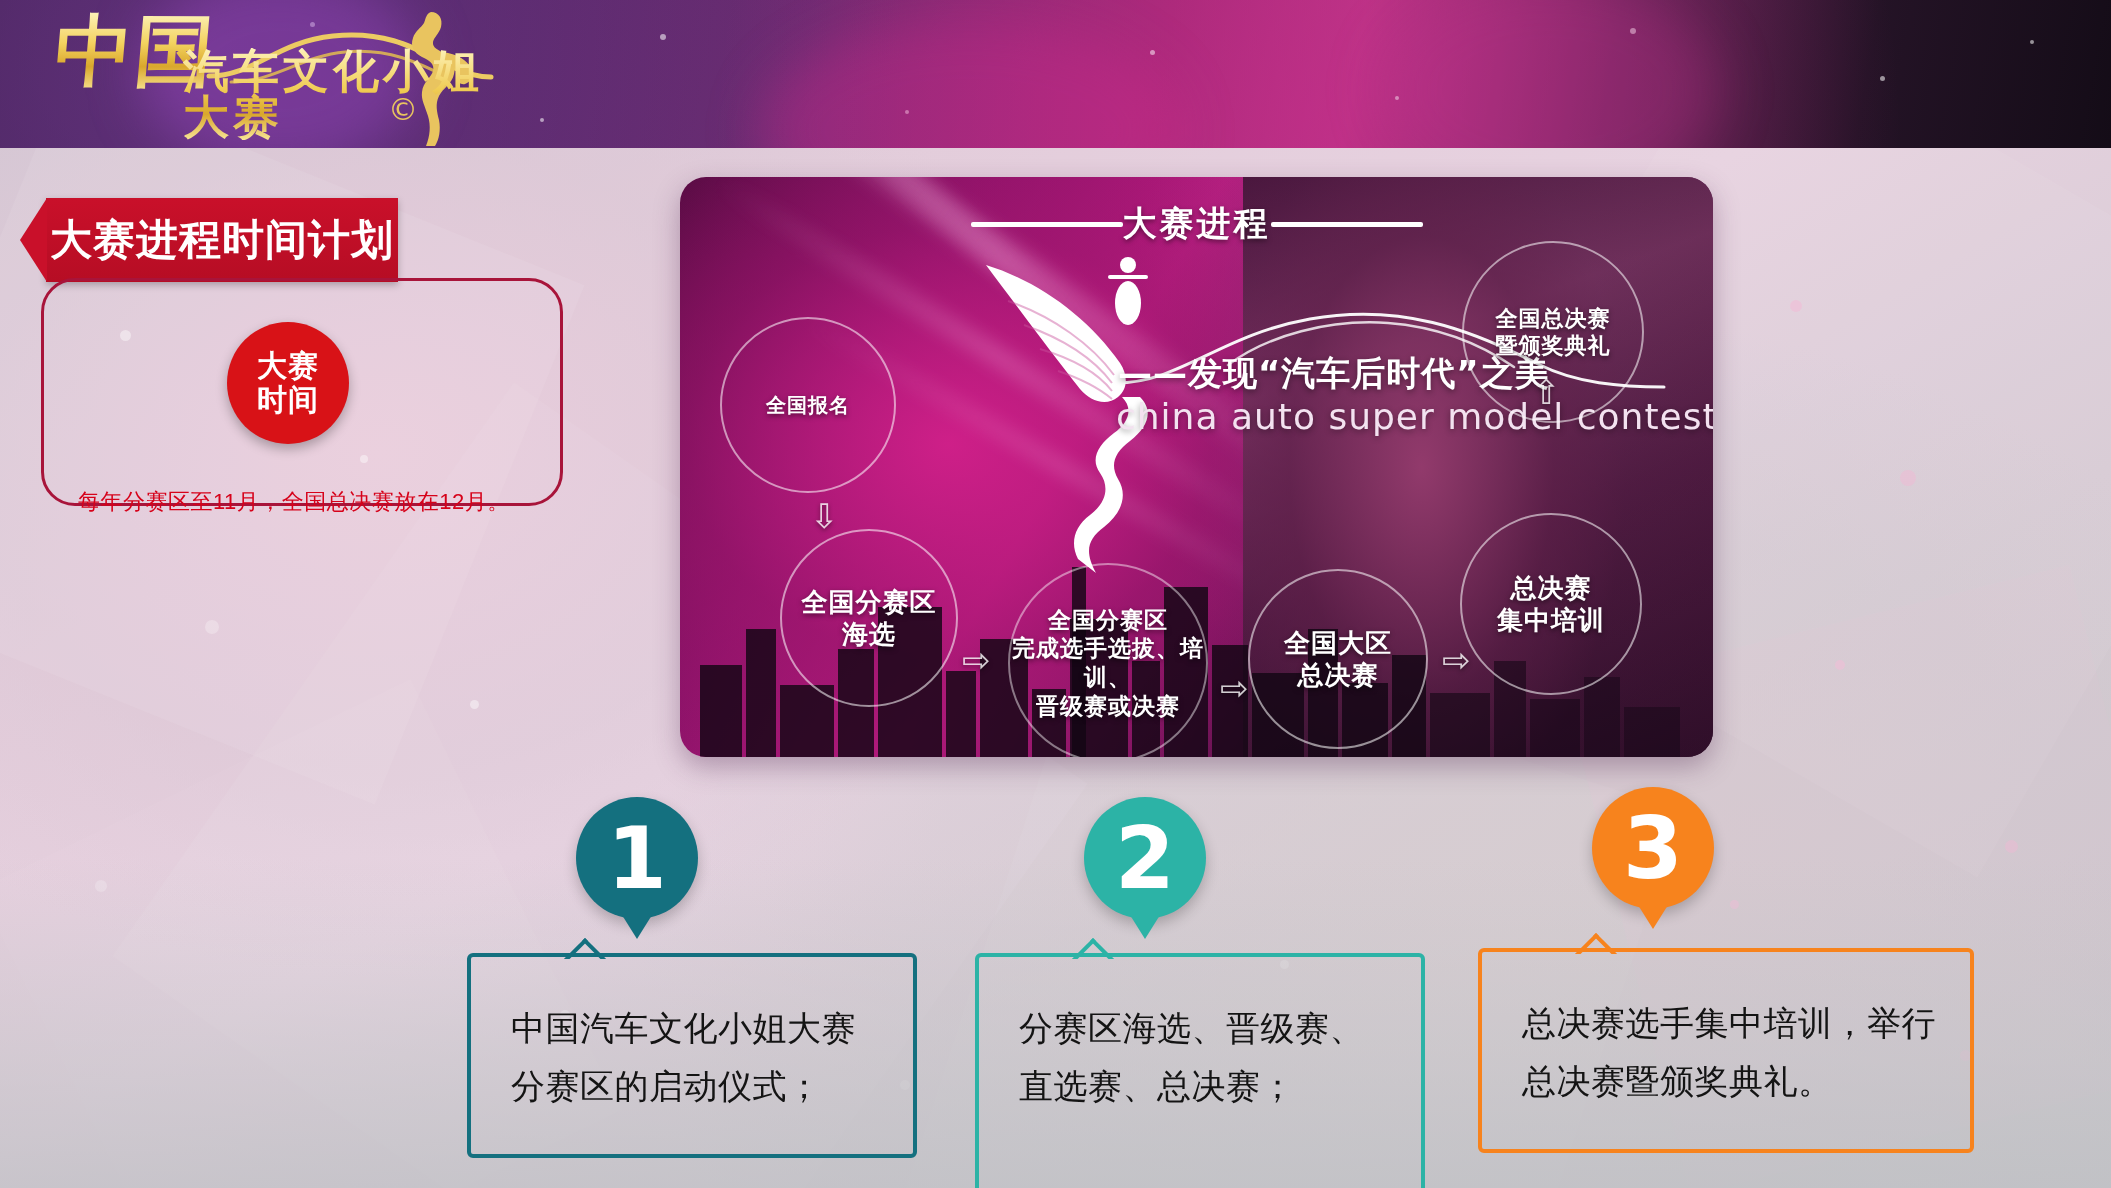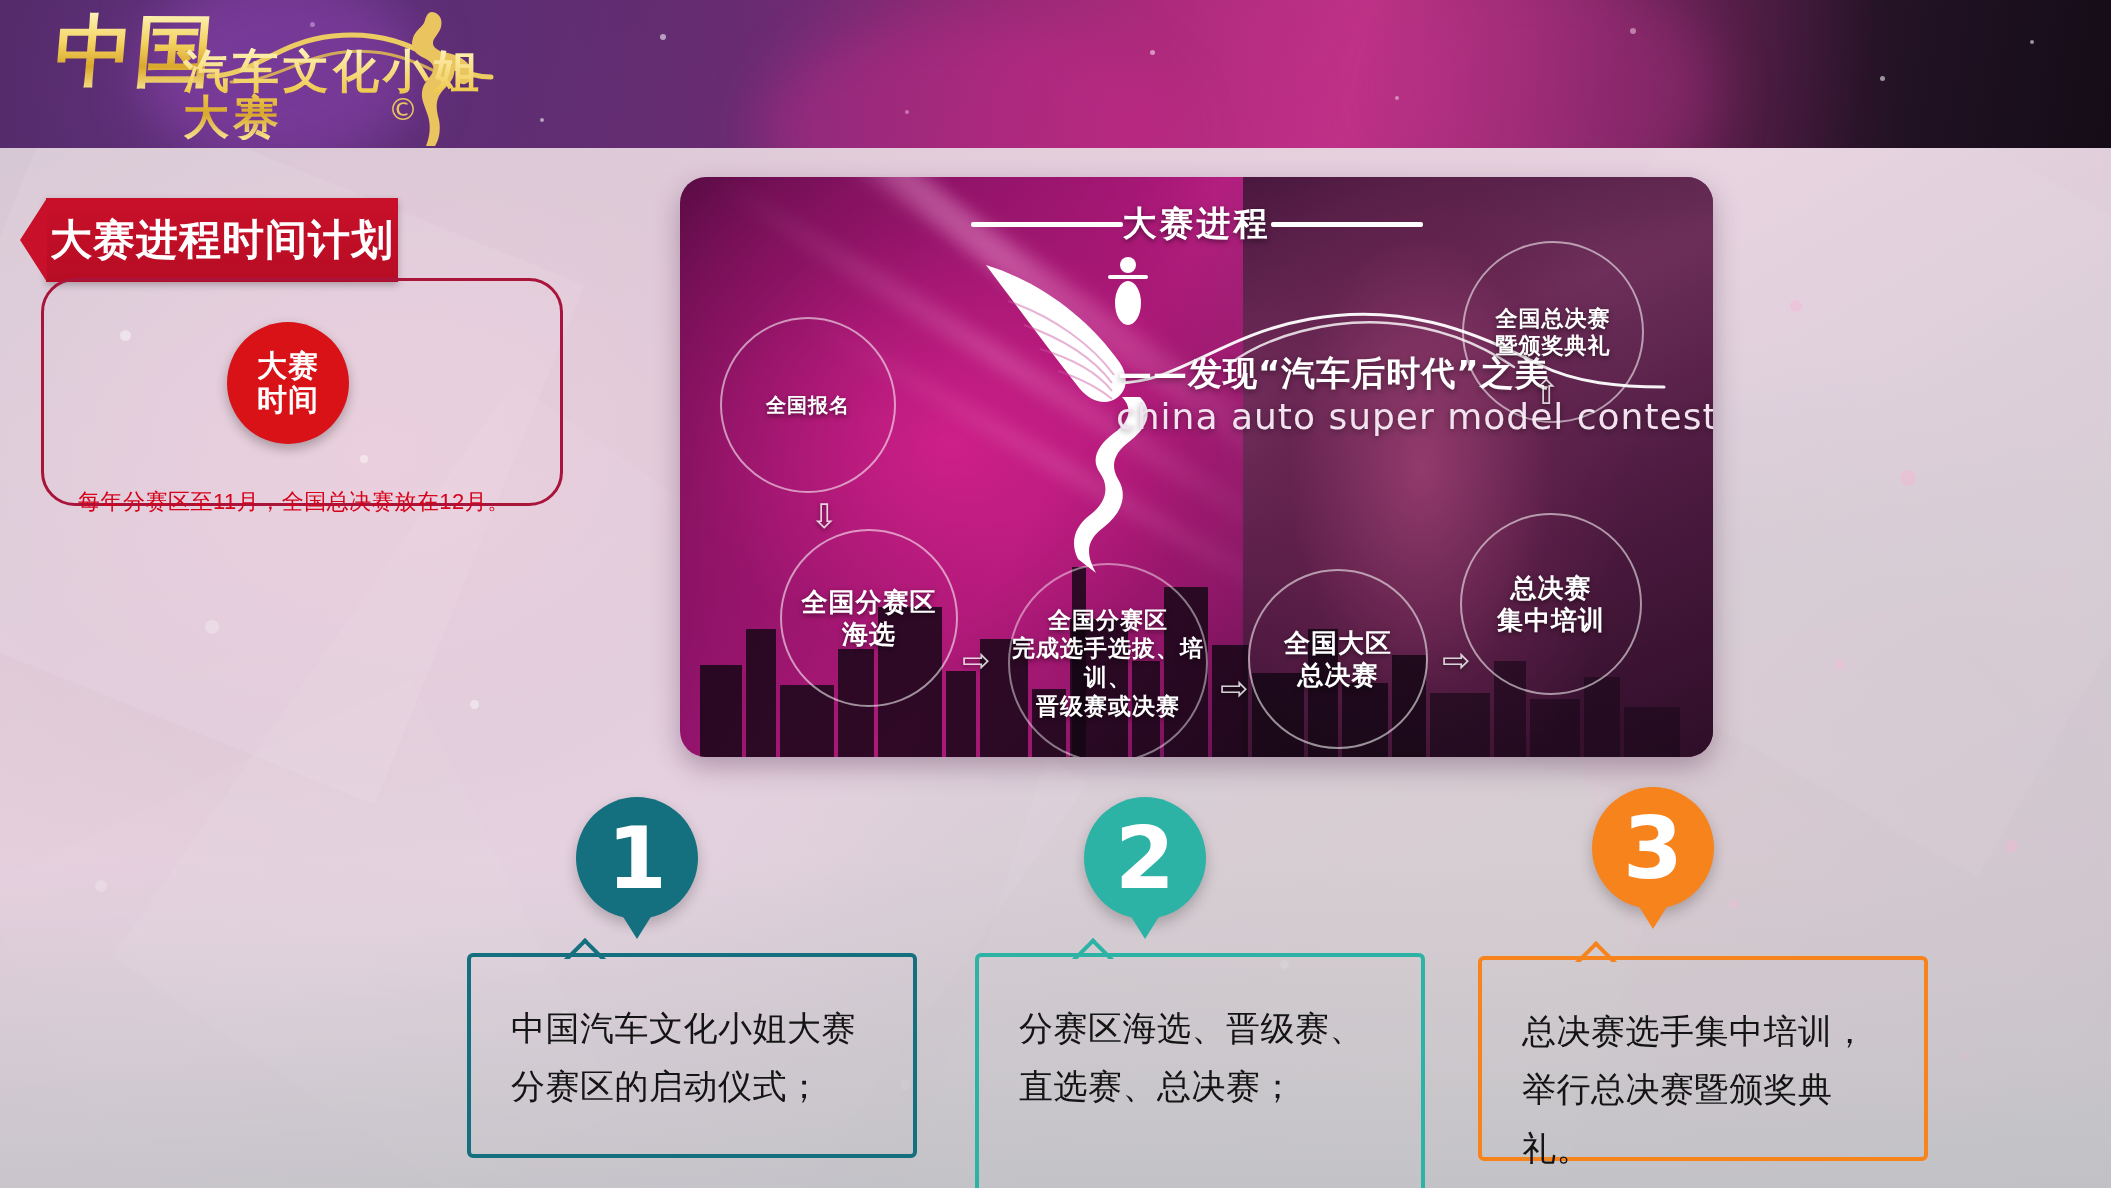--- a/index.html
+++ b/index.html
@@ -364,18 +364,18 @@
   </div>
   <div class="callout" style="left:975px;top:953px;width:450px;height:245px;border-color:#2cb3a6;color:#2cb3a6;padding-left:32px;">
     <span class="beak"></span>
     <div class="callout-text">分赛区海选、晋级赛、直选赛、总决赛；</div>
   </div>
 
   <div class="step-circle" style="left:1592px;top:787px;background:#f7831d;">
     <span>3</span>
     <span class="tail" style="border-top:24px solid #f7831d;"></span>
   </div>
-  <div class="callout" style="left:1478px;top:948px;width:450px;height:205px;border-color:#f7831d;color:#f7831d;margin-top:8px;">
+  <div class="callout" style="left:1478px;top:948px;width:496px;height:205px;border-color:#f7831d;color:#f7831d;">
     <span class="beak"></span>
     <div class="callout-text">总决赛选手集中培训，举行总决赛暨颁奖典礼。</div>
   </div>
 
 </div>
 
 </body></html>

